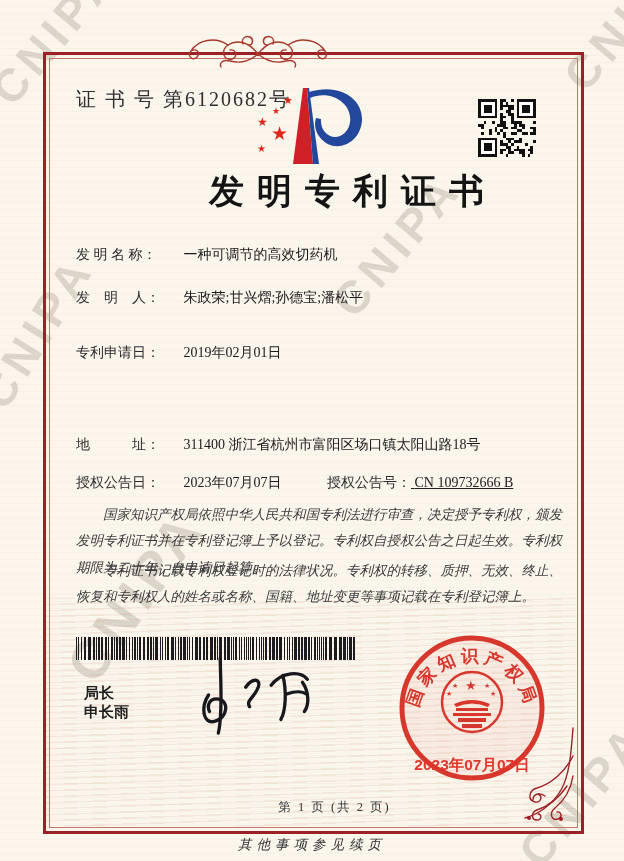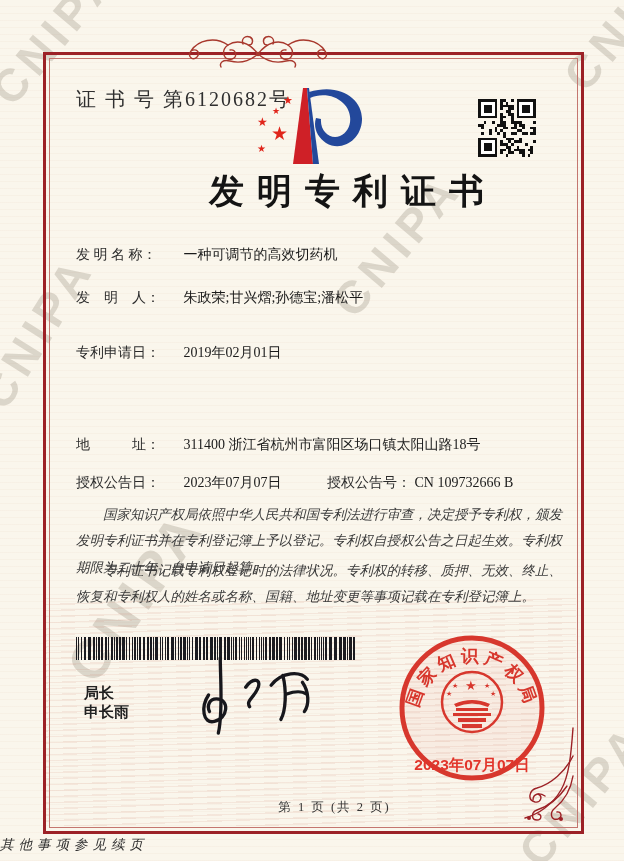--- a/index.html
+++ b/index.html
@@ -17,34 +17,34 @@
   .wm{position:absolute;font-family:"Liberation Sans",sans-serif;font-weight:bold;
     font-size:46px;letter-spacing:6px;color:rgba(148,138,122,0.30);z-index:1;white-space:nowrap;}
   .cert-no{position:absolute;left:76px;top:86px;font-size:20px;color:#2f2f2f;letter-spacing:2px;z-index:3;}
   .logo{position:absolute;left:243px;top:84px;width:125px;height:84px;z-index:3;}
   .qr{position:absolute;left:478px;top:99px;width:58px;height:58px;z-index:3;}
   .title{position:absolute;left:43px;top:168px;width:535px;text-align:center;
     font-size:35px;font-weight:bold;color:#141414;letter-spacing:13px;text-indent:13px;z-index:3;padding-left:36px;}
   .frow{position:absolute;left:76px;font-size:14px;color:#1f1f1f;z-index:3;white-space:nowrap;}
   .frow .lbl{display:inline-block;min-width:104px;color:#2c2c2c;}
   .frow .val{color:#1a1a1a;}
-  .frow .pair2{margin-left:42px;}
+  .frow .pair2{margin-left:42px;text-decoration:underline;}
   .para{position:absolute;left:76px;width:486px;font-size:13.5px;line-height:1.95;
     color:#3a3a3a;font-style:italic;text-indent:2em;text-align:justify;z-index:3;}
   .barcode{position:absolute;left:76px;top:637px;width:282px;height:23px;z-index:3;}
   .officer{position:absolute;left:84px;top:684px;z-index:3;
     font-family:"Liberation Sans",sans-serif;font-size:15px;color:#222;font-weight:bold;}
   .officer div{}
   .sig{position:absolute;left:172px;top:650px;width:165px;height:88px;z-index:4;}
   .seal{position:absolute;left:396px;top:628px;width:152px;height:166px;z-index:5;}
   .flourish-br{position:absolute;left:521px;top:726px;width:56px;height:100px;z-index:3;}
   .ornament-top{position:absolute;left:183px;top:32px;width:150px;height:38px;z-index:4;}
   .page-num{position:absolute;left:43px;top:799px;width:535px;text-align:center;
     font-size:12.5px;color:#333;letter-spacing:2px;z-index:3;margin-left:24px;}
-  .note{position:absolute;left:0;top:836px;width:624px;text-align:left;
+  .note{position:absolute;left:0;top:836px;width:624px;text-align:center;
     font-size:13.5px;color:#2e2e2e;letter-spacing:5px;font-style:italic;z-index:3;}
 </style>
 </head>
 <body>
 
 <div class="page">
 
   <div class="wm" style="left:-30px;top:6px;transform:rotate(-50deg);">CNIPA</div>
   <div class="wm" style="left:543px;top:-8px;transform:rotate(-50deg);">CNIPA</div>
   <div class="wm" style="left:312px;top:218px;transform:rotate(-50deg);">CNIPA</div>

